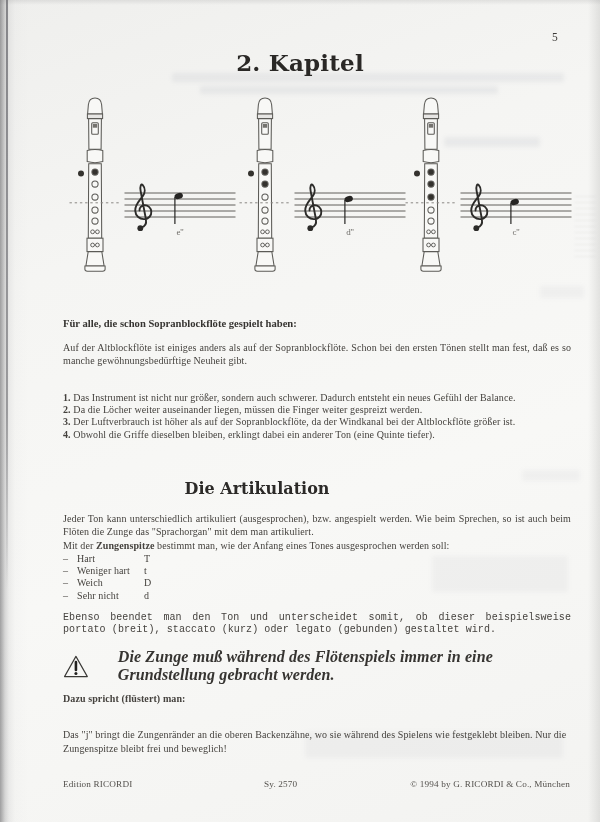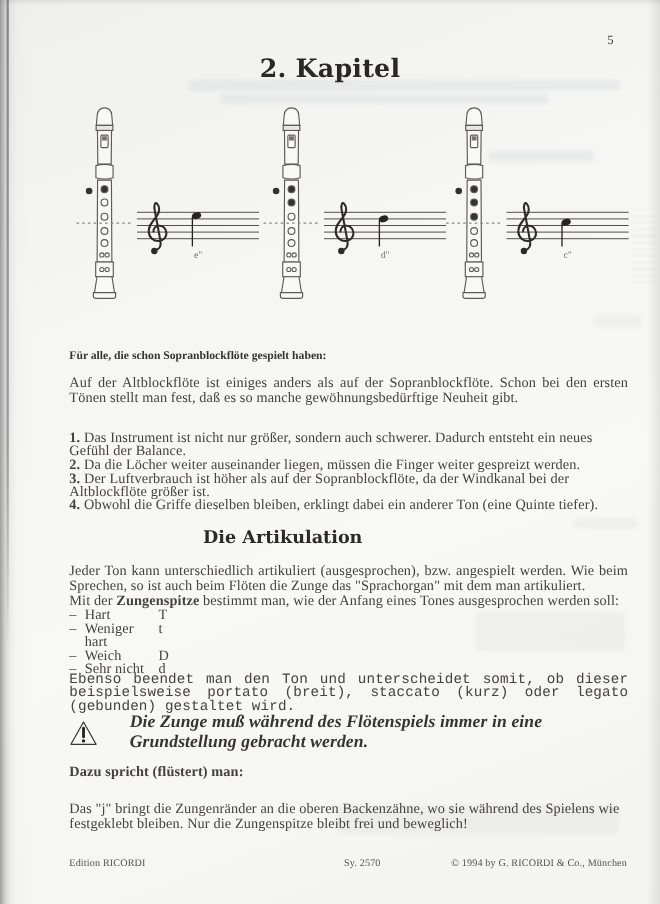--- a/index.html
+++ b/index.html
@@ -21,41 +21,41 @@
   .ghost.lighter{background:rgba(108,114,136,.055);}
   .ghost-staff{position:absolute;filter:blur(1px);opacity:.5;
     background:repeating-linear-gradient(180deg,rgba(108,114,136,.16) 0 1px,rgba(0,0,0,0) 1px 6px);}
   
   .abs{position:absolute;}
   .pagenum{left:552px;top:31px;font-size:11.5px;color:#3d3b38;}
   .title{left:0;top:49px;width:600px;text-align:center;font-family:"DejaVu Serif",serif;
     font-size:23px;font-weight:bold;color:#2a2826;letter-spacing:.2px;margin:0;}
   .h2{left:0;top:479px;width:514px;text-align:center;font-family:"DejaVu Serif",serif;
     font-size:16px;font-weight:bold;color:#2c2a28;margin:0;}
-  .bodytext{font-size:13px;letter-spacing:.1px;color:#45423e;}
+  .bodytext{font-size:10px;letter-spacing:.1px;color:#45423e;}
   .intro-heading{left:63px;top:318px;font-size:10.6px;font-weight:bold;color:#363431;}
   .intro-para{left:63px;top:341px;width:508px;line-height:13.2px;text-align:justify;}
   .num-list{left:63px;top:380px;width:510px;line-height:12.2px;margin-top:12px;}
   .num-list .num{font-weight:bold;}
   .artic-para1{left:63px;top:512px;width:508px;line-height:13.4px;text-align:justify;}
   .artic-para2{left:63px;top:539px;width:508px;line-height:13px;}
   .t-list{left:63px;top:553px;line-height:12.2px;}
   .t-row{display:flex;}
   .t-dash{width:14px;}
   .t-label{width:67px;}
   .ebenso{left:63px;top:612px;width:508px;line-height:12.1px;text-align:justify;font-family:Liberation Mono, monospace;}
   .warning{left:63px;top:648px;width:508px;display:flex;align-items:center;}
   .warning-text{margin-left:29px;font-size:16px;font-weight:bold;font-style:italic;color:#363431;letter-spacing:.1px;}
   .dazu{left:63px;top:693px;display:flex;font-weight:bold;}
   .dazu-prefix{margin-right:9px;}
   .dazu-lines{line-height:13.6px;}
   .dasj{left:63px;top:728px;width:508px;line-height:13.6px;}
   .footer{font-size:9.2px;color:#54514d;letter-spacing:.15px;}
   .f-left{left:63px;top:779px;}
-  .f-center{left:246px;top:779px;width:100px;text-align:right;}
+  .f-center{left:264px;top:779px;width:100px;text-align:left;}
   .f-right{right:30px;top:779px;}
   
   .chart{position:absolute;top:97px;width:172px;height:180px;}
   .rec-slot{position:absolute;left:0;top:0;width:60px;height:180px;}
   .staff-slot{position:absolute;left:59px;top:84px;width:112px;height:58px;}
 </style>
 </head>
 <body>
 
 <div class="page">

